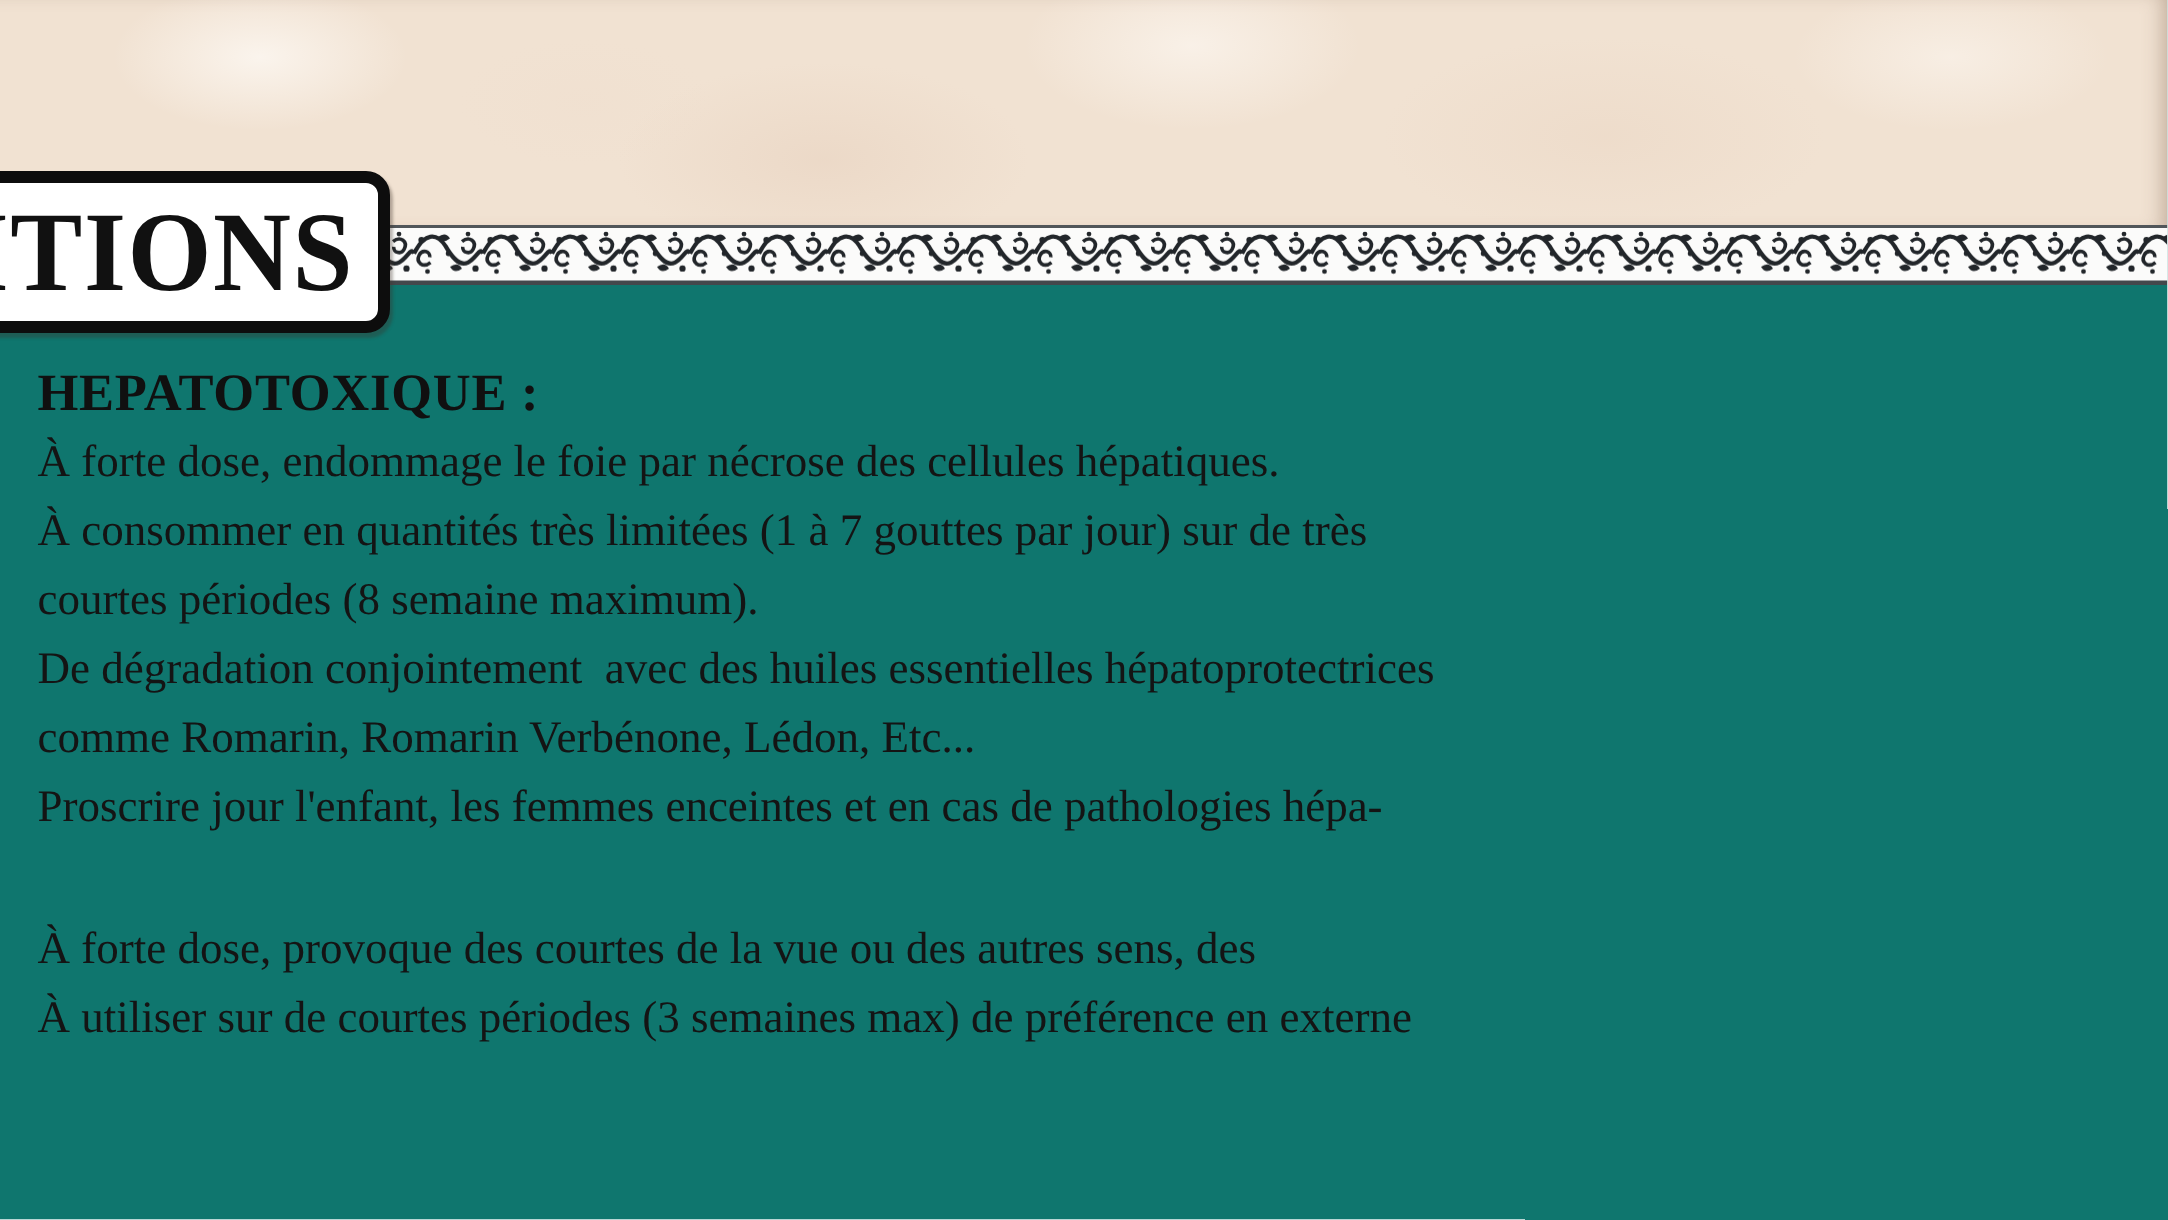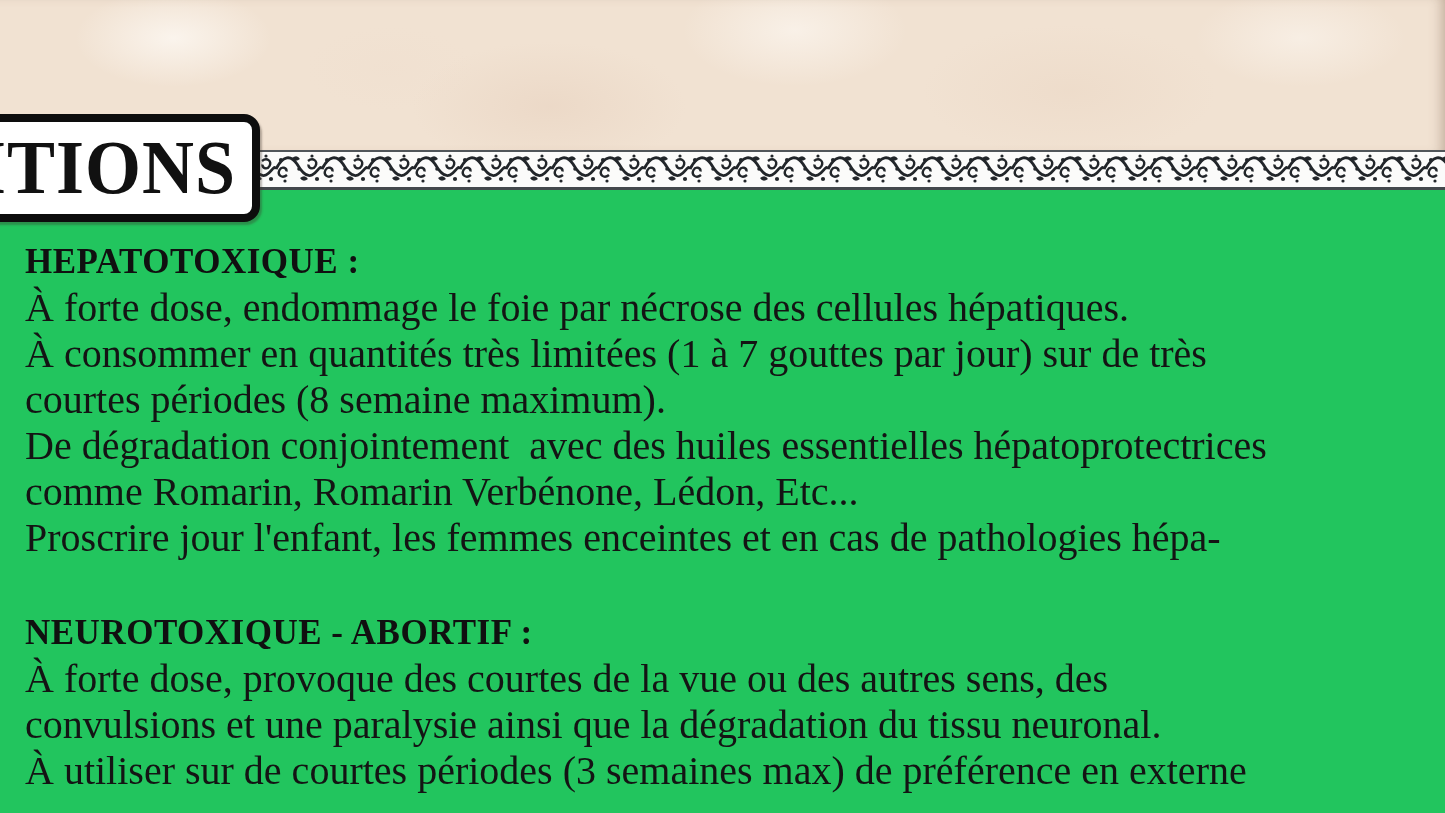--- a/index.html
+++ b/index.html
@@ -70,35 +70,35 @@
     line-height: 1;
     transform: scaleY(1.05);
   }
 
   
   .content {
     position: absolute;
     top: 190px; left: 0;
     width: 1445px;
     height: 623px;
-    background: #22c55e;
+    background: #0f766e;
     padding: 49px 10px 0 25px;
     color: #141414;
     overflow: hidden;
   }
   .section-heading {
     font-size: 35px;
     font-weight: bold;
     line-height: 46px;
     letter-spacing: 0.5px;
     white-space: pre;
     color: #101010;
   }
   .text-line {
-    font-size: 40px;
+    font-size: 30px;
     line-height: 46px;
     white-space: pre;
     color: #141414;
   }
   .section + .section { margin-top: 49px; }
 </style>
 </head>
 <body>
 
 <div class="page">
@@ -135,21 +135,19 @@
       <div class="section-heading">HEPATOTOXIQUE :</div>
       <div class="text-line">À forte dose, endommage le foie par nécrose des cellules hépatiques.</div>
       <div class="text-line">À consommer en quantités très limitées (1 à 7 gouttes par jour) sur de très</div>
       <div class="text-line">courtes périodes (8 semaine maximum).</div>
       <div class="text-line">De dégradation conjointement  avec des huiles essentielles hépatoprotectrices</div>
       <div class="text-line">comme Romarin, Romarin Verbénone, Lédon, Etc...</div>
       <div class="text-line">Proscrire jour l'enfant, les femmes enceintes et en cas de pathologies hépa-</div>
     </div>
 
     <div class="section">
-      <div class="section-heading">NEUROTOXIQUE - ABORTIF :</div>
       <div class="text-line">À forte dose, provoque des courtes de la vue ou des autres sens, des</div>
-      <div class="text-line">convulsions et une paralysie ainsi que la dégradation du tissu neuronal.</div>
       <div class="text-line">À utiliser sur de courtes périodes (3 semaines max) de préférence en externe</div>
     </div>
 
   </div>
 
 </div>
 
 </body></html>

